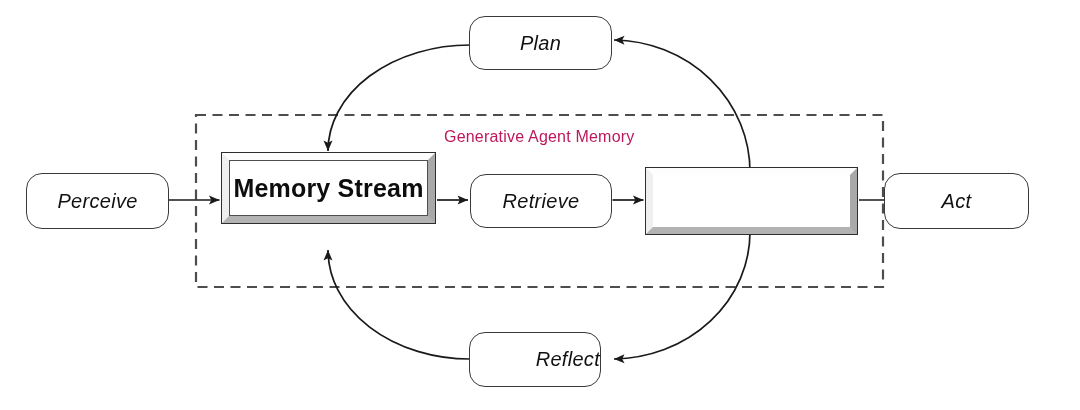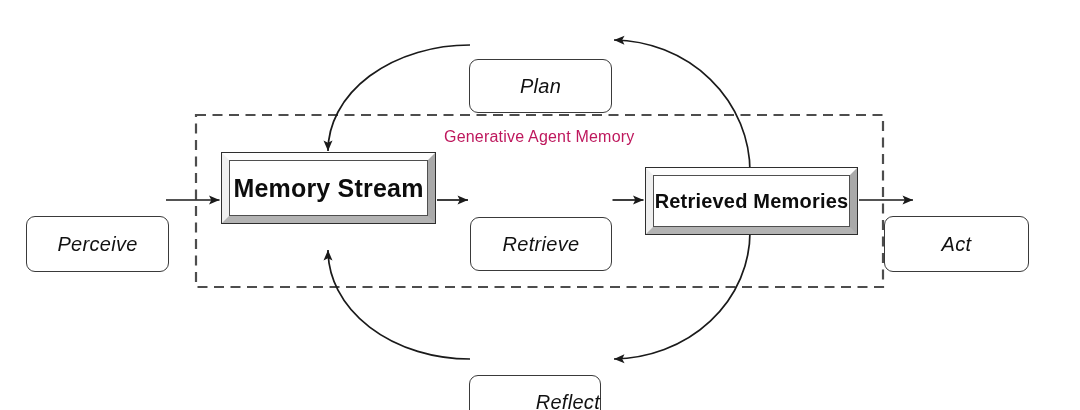--- a/index.html
+++ b/index.html
@@ -29,28 +29,27 @@
     letter-spacing: 0.2px;
   }
   .node {
     position: absolute;
     z-index: 3;
     display: flex;
     align-items: center;
     justify-content: center;
     background: #ffffff;
     border: 1.6px solid #3a3a3a;
-    border-radius: 9px;
+    border-radius: 16px;
     font-style: italic;
     font-size: 20px;
     font-weight: 500;
     color: #111111;
     letter-spacing: 0.3px;
     box-sizing: border-box;
-    margin-top: 43px;
   }
   .node-perceive { left: 26px;  top: 173px; width: 143px; height: 56px; font-style: italic; }
   .node-retrieve { left: 470px; top: 174px; width: 142px; height: 54px; text-align: right; }
   .node-act      { left: 884px; top: 173px; width: 145px; height: 56px; }
   .node-plan     { left: 469px; top: 16px;  width: 143px; height: 54px; }
   .node-reflect  { left: 469px; top: 332px; width: 132px; height: 55px; justify-content: flex-end; }
   .frame {
     position: absolute;
     z-index: 3;
     background: #ffffff;
@@ -120,21 +119,20 @@
     <div class="bevel"></div>
     <div class="inner">Memory Stream</div>
   </div>
 
   <div class="node node-retrieve">
     <span>Retrieve</span>
   </div>
 
   <div class="frame frame-retrieved-memories">
     <div class="bevel"></div>
-    <div class="inner">Retrieved Memories</div>
   </div>
 
   <div class="node node-act">
     <span>Act</span>
   </div>
 
   <div class="node node-reflect">
     <span>Reflect</span>
   </div>
 

